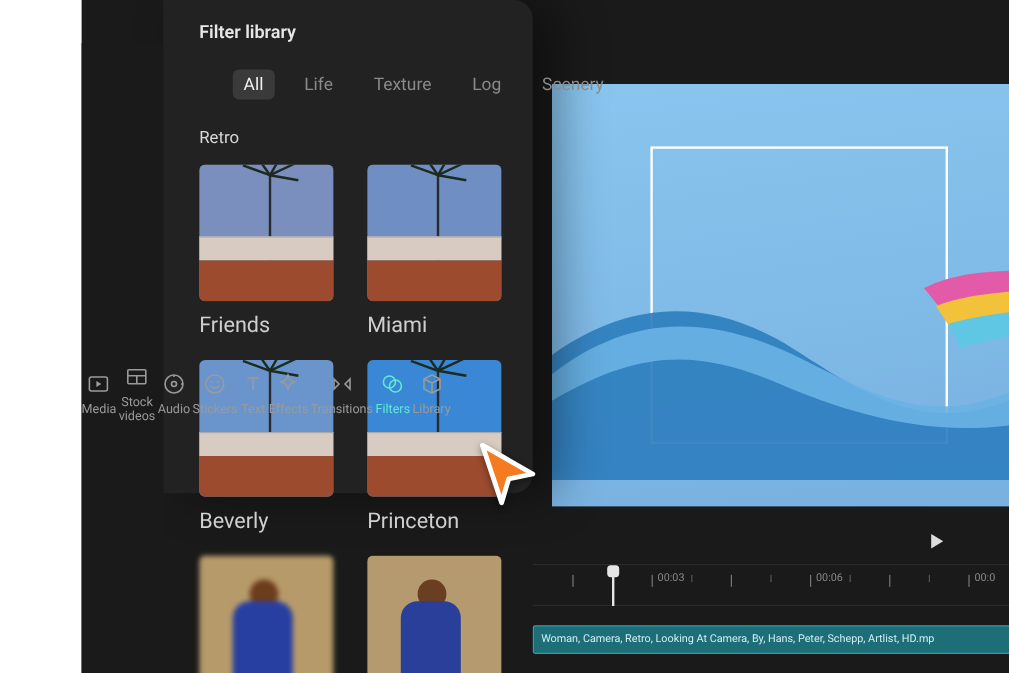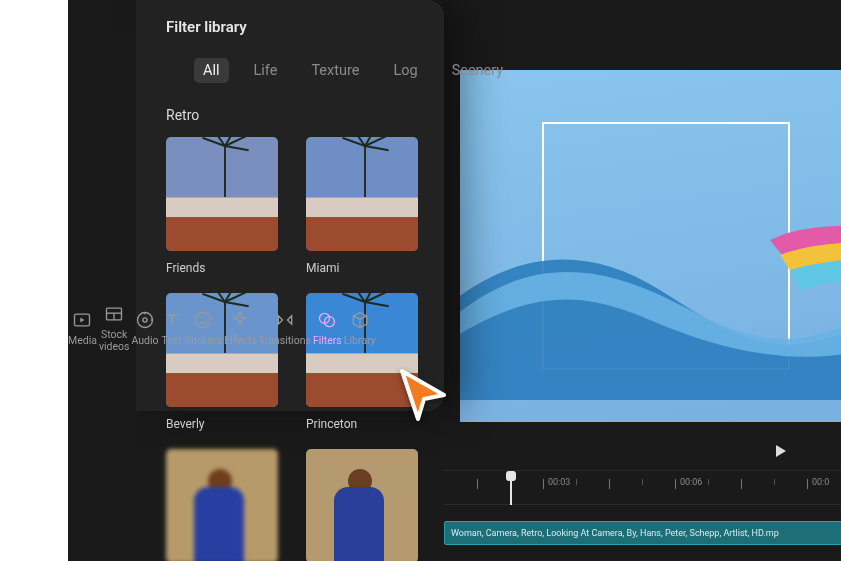--- a/index.html
+++ b/index.html
@@ -40,21 +40,21 @@
     width: 64px;
     display: flex;
     flex-direction: column;
     align-items: center;
     justify-content: center;
     padding: 8px 0 10px;
     cursor: pointer;
     color: #9a9a9a;
     border-radius: 6px;
   }
-  .sidebar-item.active { color: #f0abfc; }
+  .sidebar-item.active { color: #5eead4; }
   .sidebar-item .icon { width: 22px; height: 22px; display:flex; align-items:center; justify-content:center; }
   .sidebar-item .label { font-size: 10.5px; margin-top: 4px; text-align:center; line-height:1.1; }
   .sidebar-item svg { stroke: currentColor; fill: none; stroke-width: 1.6; }
 
   
   .panel {
     position: absolute;
     left: 136px;
     top: 0;
     width: 308px;
@@ -126,21 +126,21 @@
     position:absolute; left:0; right:0; bottom:34px; height:20px;
     background:#d8ccc2;
     border-top:1px solid #aaa;
   }
   .thumb .ground {
     position:absolute; left:0; right:0; bottom:0; height:34px;
     background:#9d4b2e;
   }
   .filter-name {
     color: #cfcfcf;
-    font-size: 12px;
+    font-size: 18px;
     margin-top: 10px;
   }
   .thumb.woman .sky { background:#b49a6e; }
   .thumb.woman .body {
     position:absolute; left:28px; bottom:0; width:50px; height:76px;
     background:#2a3f99; border-radius:14px 14px 0 0;
   }
   .thumb.woman .head {
     position:absolute; left:42px; bottom:70px; width:24px; height:24px;
     background:#6a3e20; border-radius:50%;
@@ -252,35 +252,35 @@
           <circle cx="12" cy="12" r="9"></circle>
           <circle cx="12" cy="12" r="2.5"></circle>
           <path d="M12 3v2M21 12h-2"></path>
         </svg>
     </span>
     <span class="label">Audio</span>
   </div>
   <div class="sidebar-item">
     <span class="icon">
       <svg viewBox="0 0 24 24" width="20" height="20">
-          <path d="M6 6h12M12 6v12"></path>
-        </svg>
-    </span>
-    <span class="label">Text</span>
-  </div>
-  <div class="sidebar-item">
-    <span class="icon">
-      <svg viewBox="0 0 24 24" width="20" height="20">
           <circle cx="12" cy="12" r="9"></circle>
           <path d="M8 14c1 1.5 2.5 2 4 2s3-.5 4-2"></path>
           <circle cx="9" cy="10" r="1" fill="currentColor" stroke="none"></circle>
           <circle cx="15" cy="10" r="1" fill="currentColor" stroke="none"></circle>
         </svg>
     </span>
     <span class="label">Stickers</span>
+  </div>
+  <div class="sidebar-item">
+    <span class="icon">
+      <svg viewBox="0 0 24 24" width="20" height="20">
+          <path d="M6 6h12M12 6v12"></path>
+        </svg>
+    </span>
+    <span class="label">Text</span>
   </div>
   <div class="sidebar-item">
     <span class="icon">
       <svg viewBox="0 0 24 24" width="20" height="20">
           <path d="M12 3l2 5 5 2-5 2-2 5-2-5-5-2 5-2z"></path>
         </svg>
     </span>
     <span class="label">Effects</span>
   </div>
   <div class="sidebar-item">

